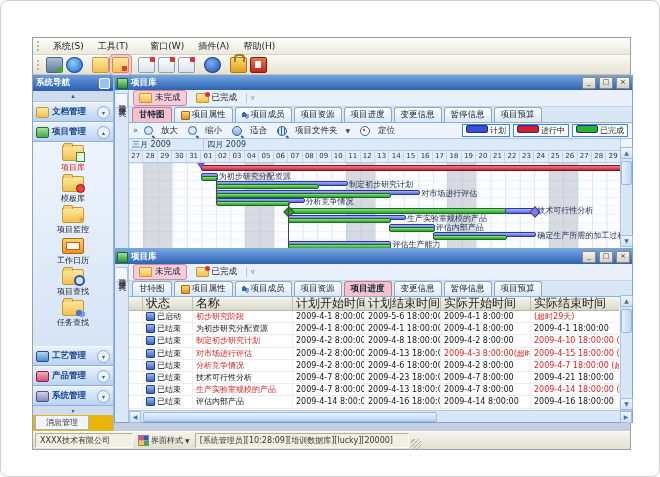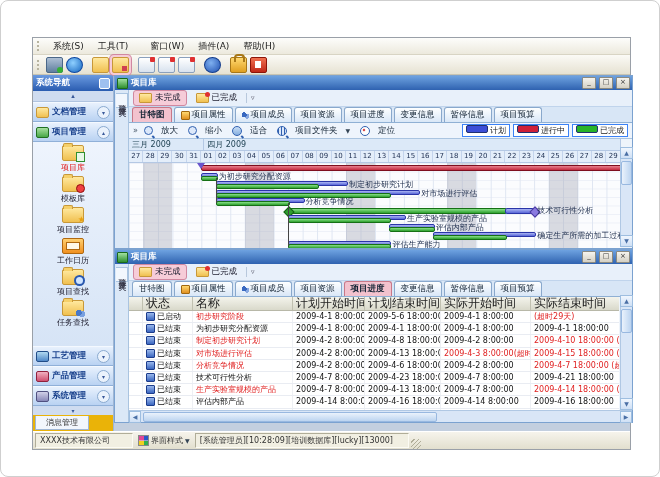--- a/index.html
+++ b/index.html
@@ -686,18 +686,18 @@
     </div>
   </div>
 
   <div class="statusbar">
     <span class="sp co">XXXX技术有限公司</span>
     <span class="stylechip">
       <span class="palette"></span>
       <span>界面样式</span>
       <span style="font-size:6px;color:#345;">▼</span>
     </span>
-    <span class="sp sess">[系统管理员][10:28:09][培训数据库][lucky][13000]</span>
+    <span class="sp sess">[系统管理员][10:28:09][培训数据库][lucky][20000]</span>
     <span class="gripcorner"></span>
   </div>
 
 </div>
 </div>
 
 </body></html>

